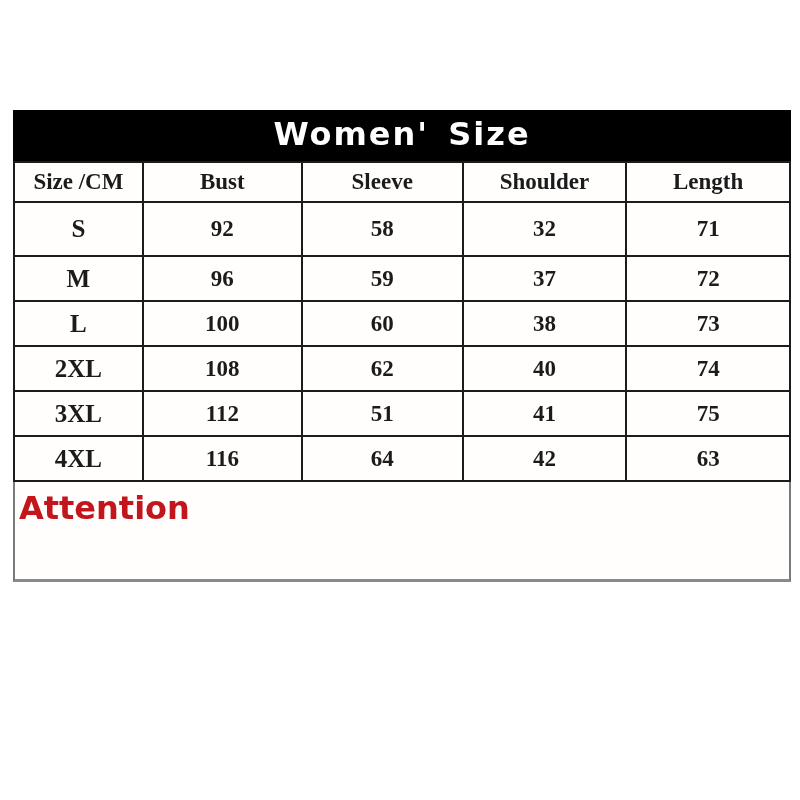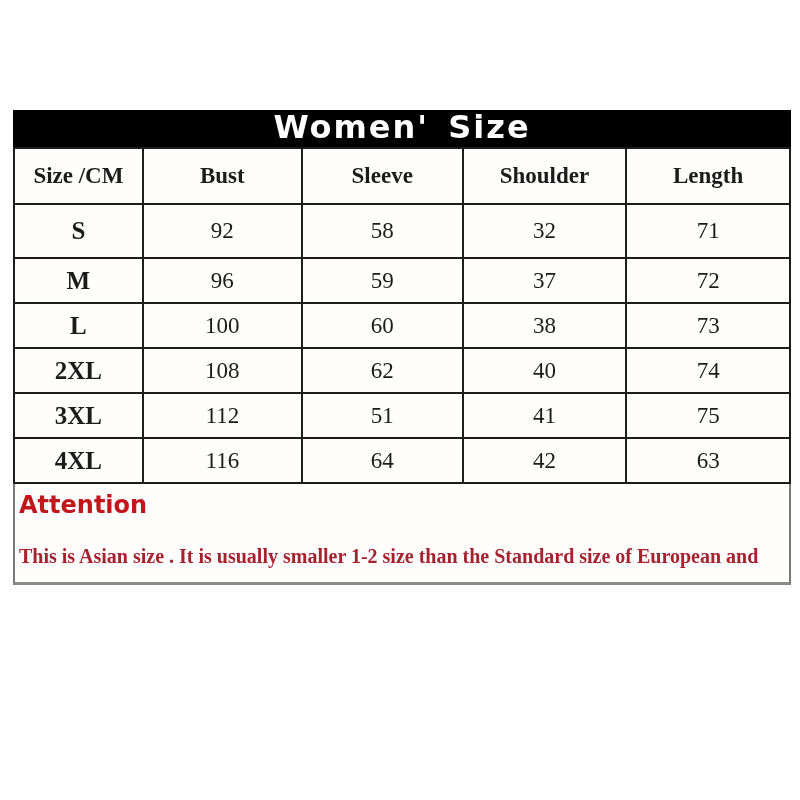--- a/index.html
+++ b/index.html
@@ -16,21 +16,21 @@
     font-family: "Liberation Serif", serif;
     overflow: hidden;
   }
   .sheet {
     position: absolute;
     left: 13px; top: 110px;
     width: 778px;
   }
   .title-bar {
     background: var(--title_bg, #000);
-    height: 37px;
+    height: 51px;
     display: flex;
     align-items: center;
     justify-content: center;
   }
   .title-text {
     color: var(--title_fg, #fff);
     font-family: "DejaVu Sans", sans-serif;
     font-weight: bold;
     font-size: 32px;
     letter-spacing: 2px;
@@ -44,28 +44,28 @@
     background: #fffefd;
   }
   table.size-table th,
   table.size-table td {
     border: 2px solid var(--grid_border, #1c1c1c);
     text-align: center;
     vertical-align: middle;
     color: #1b1b1b;
   }
   table.size-table th {
-    height: 56px;
+    height: 40px;
     font-size: 23px;
     font-weight: bold;
   }
   table.size-table td {
     height: 45px;
     font-size: 23px;
-    font-weight: normal;
+    font-weight: bold;
   }
   table.size-table tbody tr:first-child td { height: 54px; }
   table.size-table td.size-cell {
     font-weight: bold;
     font-size: 25px;
   }
   .col-size { width: 16.6%; }
   .col-bust { width: 20.5%; }
   .col-sleeve { width: 20.7%; }
   .col-shoulder { width: 21.1%; }
@@ -75,22 +75,22 @@
     border-right: 2px solid #7a7a7a;
     border-bottom: 3px solid #8a8a8a;
     background: #fffefd;
     padding: 7px 10px 12px 4px;
     min-height: 100px;
   }
   .attention-heading {
     color: var(--attention_heading, #c3161c);
     font-family: "DejaVu Sans", sans-serif;
     font-weight: bold;
-    font-size: 24px;
-    margin-bottom: 24px;
+    font-size: 32px;
+    margin-bottom: 18px;
   }
   .attention-line {
     color: var(--attention_body, #a52331);
     font-family: "Liberation Serif", serif;
     font-weight: bold;
     font-size: 20px;
     line-height: 27px;
     white-space: nowrap;
   }
 </style>
@@ -161,16 +161,15 @@
         <td>116</td>
         <td>64</td>
         <td>42</td>
         <td>63</td>
       </tr>
     </tbody>
   </table>
 
   <div class="attention-box">
     <div class="attention-heading">Attention</div>
-    <div class="attention-line">This is Asian size . It is usually smaller 1-2 size  than the Standard size of European and</div>
   </div>
 
 </div>
 
 </body></html>

